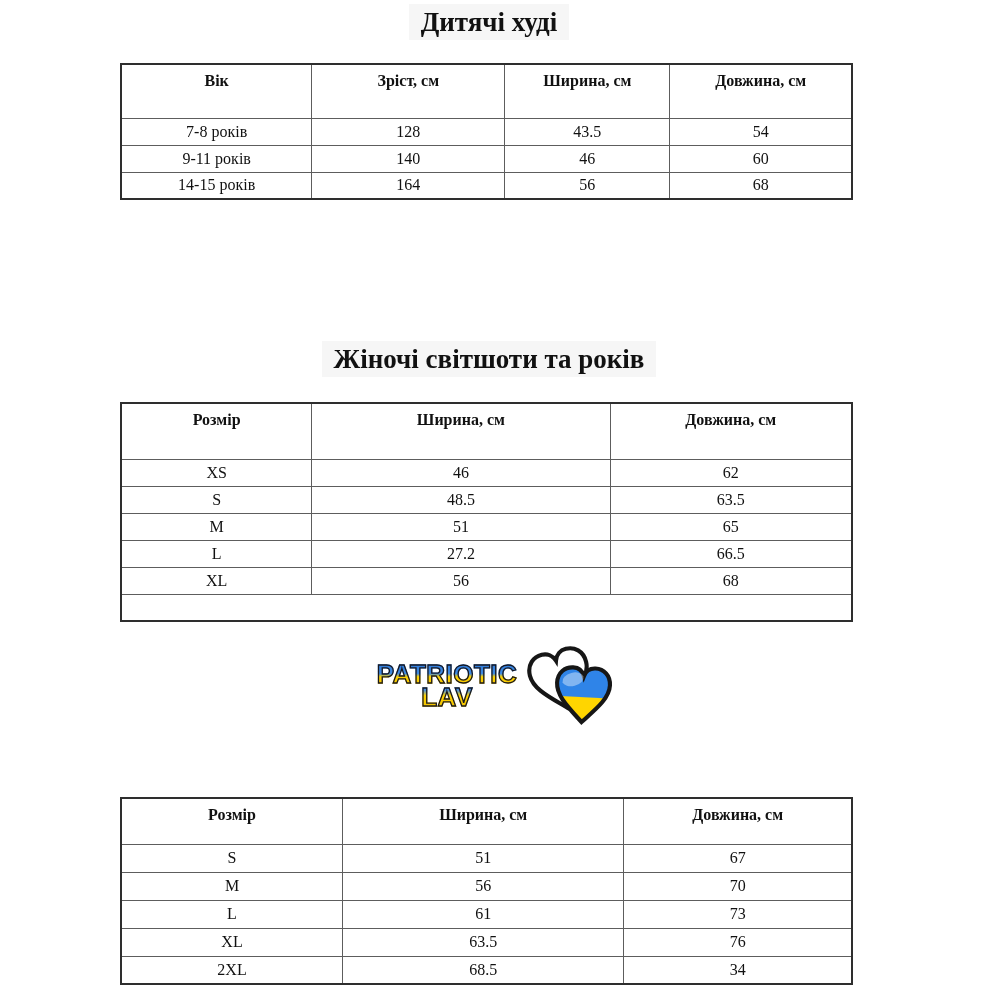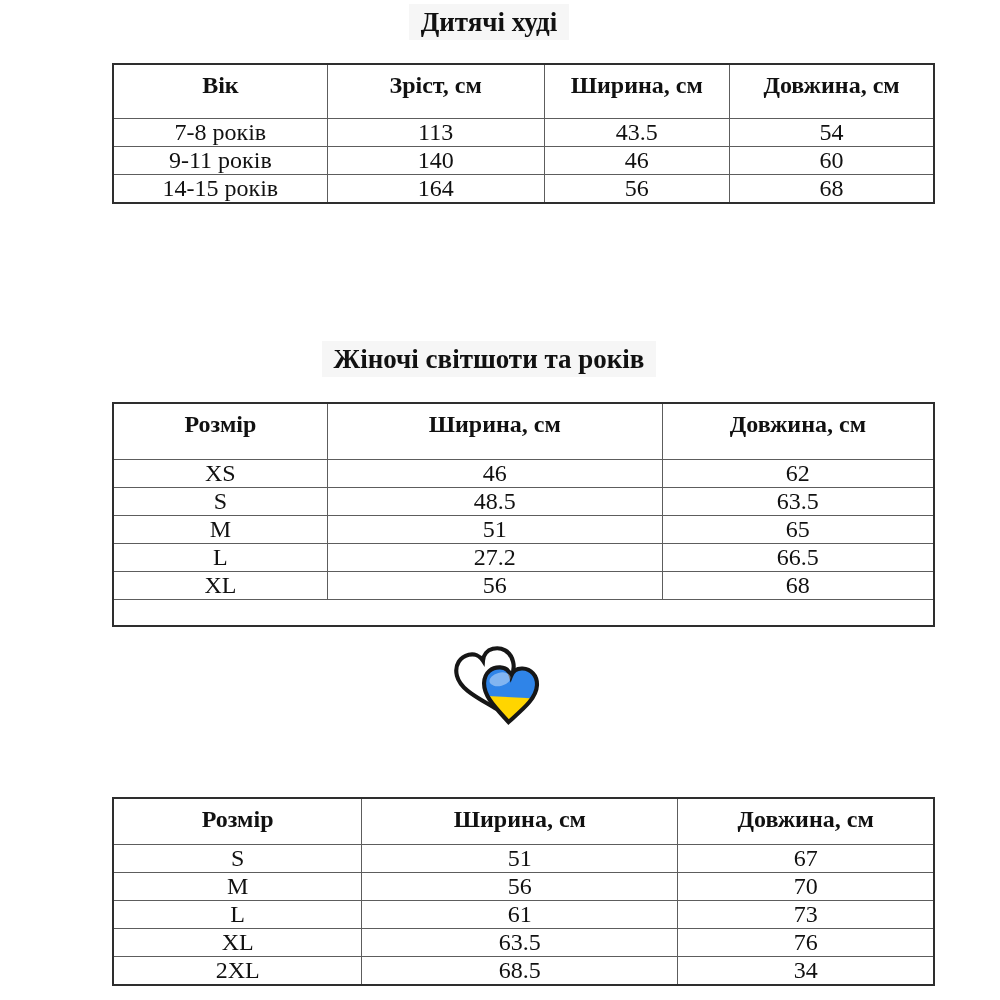--- a/index.html
+++ b/index.html
@@ -15,24 +15,24 @@
     font-size:27px;font-weight:bold;line-height:32px;
   }
   .sec-title .hl{
     display:inline-block;background:#f6f6f6;padding:2px 12px;
   }
   #title-0{top:4px;}
   #title-1{top:341px;}
   #title-2{top:733px;}
 
   .size-table{
-    position:absolute;left:112px;width:823px;
+    position:absolute;left:120px;width:733px;
     border-collapse:collapse;table-layout:fixed;
     border:2px solid #2e2e2e;
-    font-size:24px;
+    font-size:16px;
   }
   #table-0{top:63px;}
   #table-1{top:402px;}
   #table-2{top:797px;}
 
   .size-table th,.size-table td{
     border:1px solid #5d5d5d;
     text-align:center;
     font-weight:normal;
     padding:0 4px;
@@ -95,21 +95,21 @@
         <tr>
           <th>Вік</th>
           <th>Зріст, см</th>
           <th>Ширина, см</th>
           <th>Довжина, см</th>
         </tr>
       </thead>
       <tbody>
         <tr>
           <td>7-8 років</td>
-          <td>113</td>
+          <td>128</td>
           <td>43.5</td>
           <td>54</td>
         </tr>
         <tr>
           <td>9-11 років</td>
           <td>140</td>
           <td>46</td>
           <td>60</td>
         </tr>
         <tr>
@@ -164,20 +164,24 @@
           <td>56</td>
           <td>68</td>
         </tr>
         <tr>
           <td colspan="3" class="empty"></td>
         </tr>
       </tbody>
     </table>
 
   <div class="logo">
+    <div class="logo-text">
+      <span class="logo-word">PATRIOTIC</span>
+      <span class="logo-word lav">LAV</span>
+    </div>
     <svg class="hearts" width="100" height="86" viewBox="0 0 120 104">
       <g transform="rotate(-14 45 40)">
         <path d="M45,76 C27,58 10,44 10,27 C10,13.5 19.5,6 30,6 C37,6 42.8,10.3 45,17 C47.2,10.3 53,6 60,6 C70.5,6 80,13.5 80,27 C80,44 63,58 45,76 Z" fill="#ffffff" stroke="#161616" stroke-width="5"></path>
       </g>
       <g transform="translate(32,20) rotate(3 40 40)">
         <defs>
           <linearGradient id="flagGrad" x1="0" y1="0" x2="0" y2="1">
             <stop offset="0" stop-color="#2f84e8"></stop>
             <stop offset="0.53" stop-color="#2f84e8"></stop>
             <stop offset="0.55" stop-color="#ffd500"></stop>

